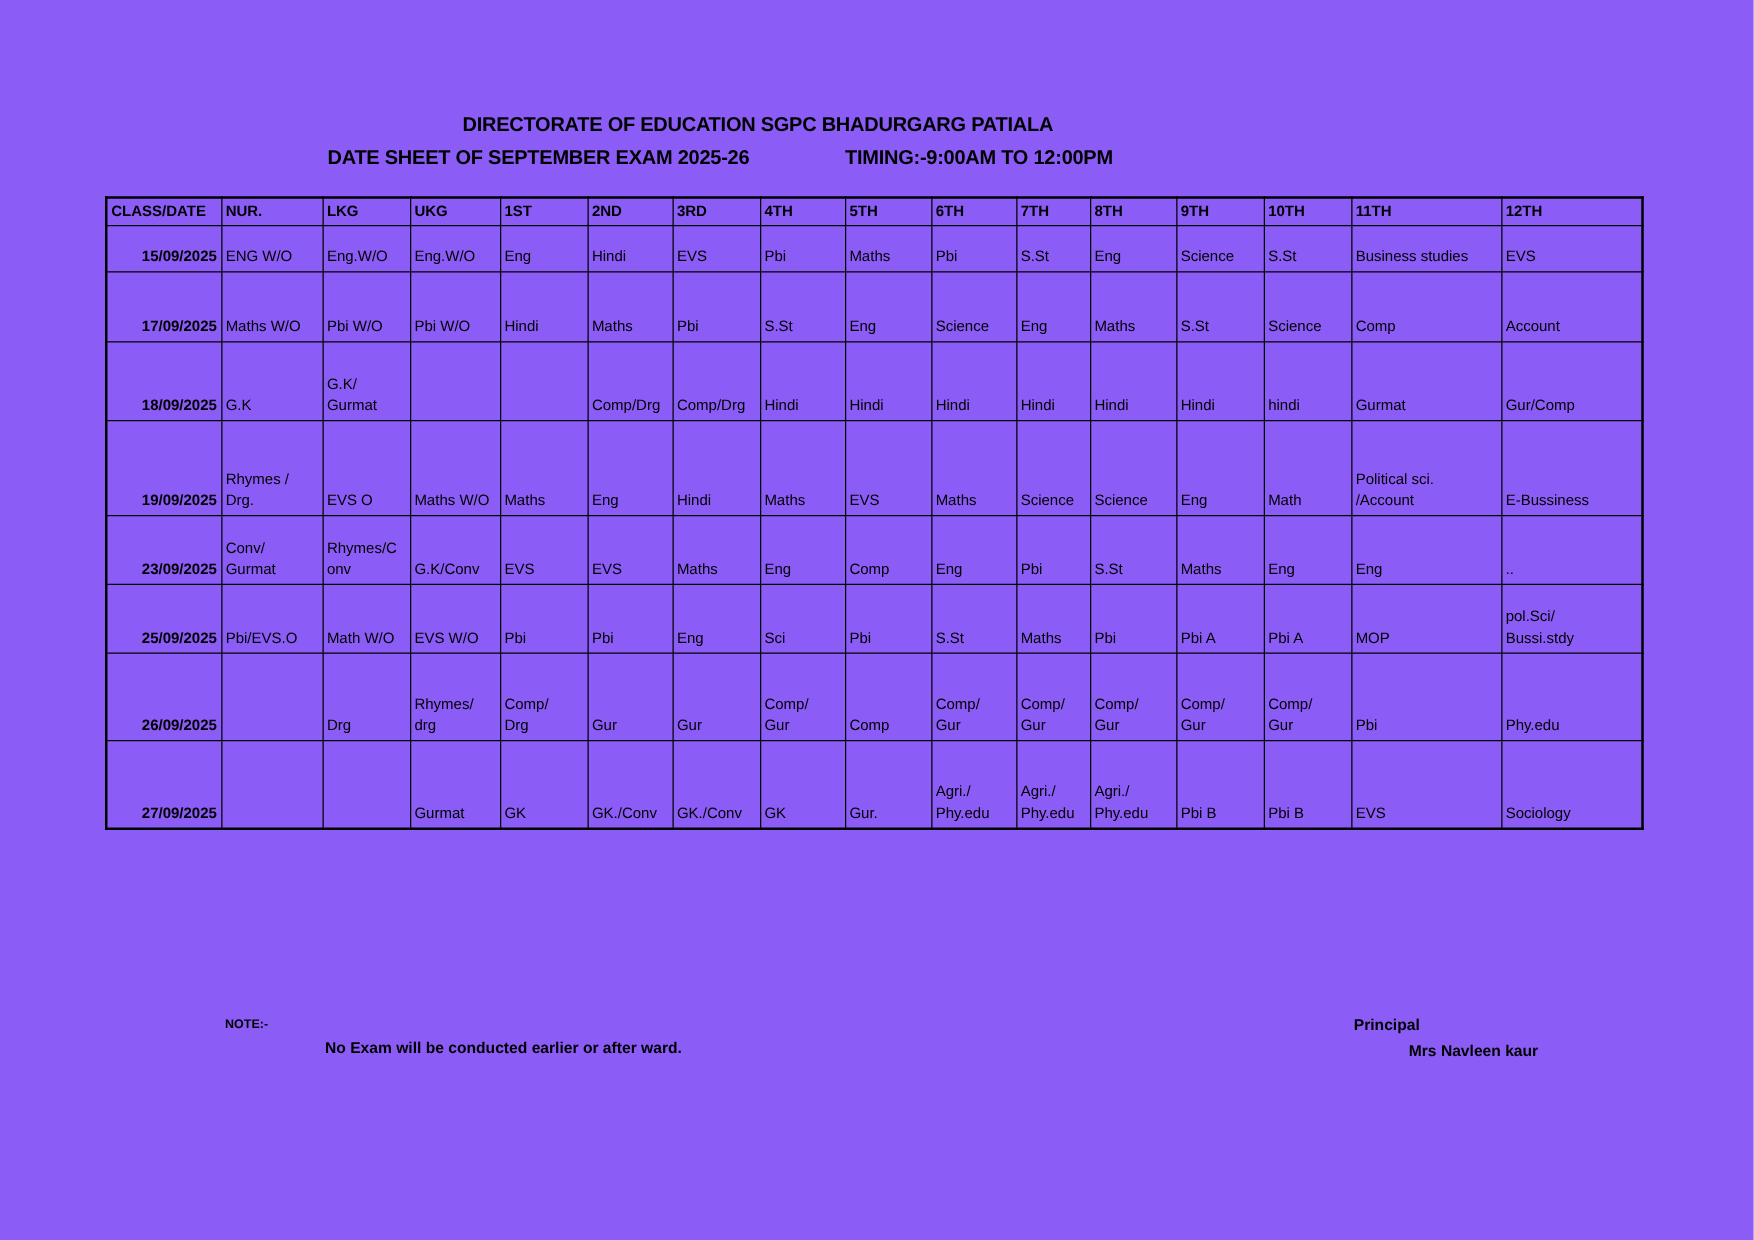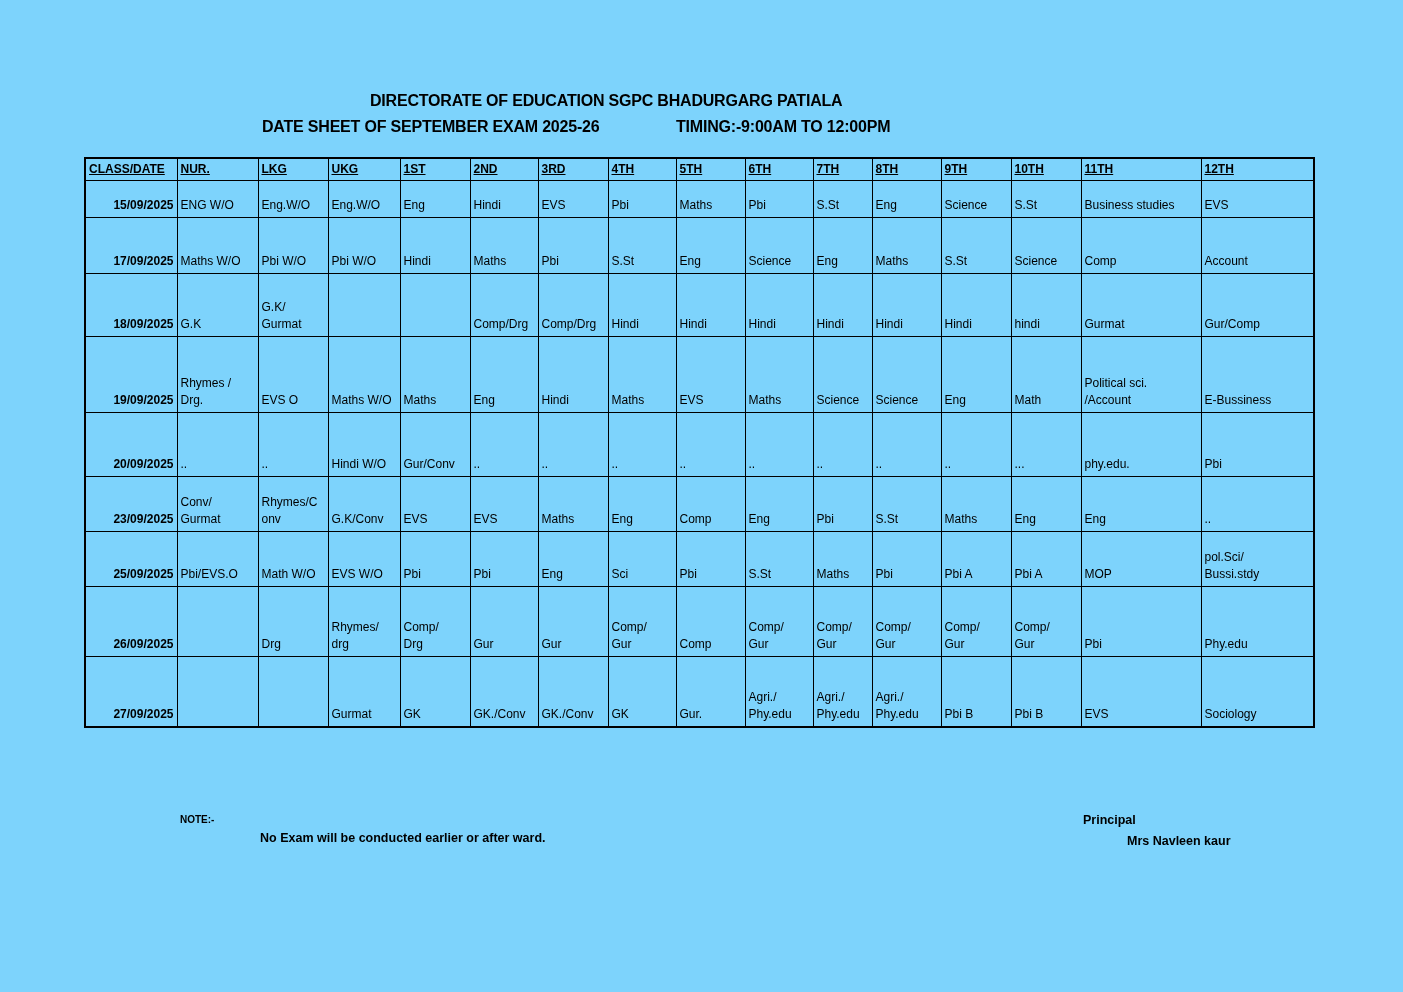--- a/index.html
+++ b/index.html
@@ -1,20 +1,20 @@
 <!DOCTYPE html>
 <html><head>
 <meta charset="utf-8">
 <style>
   html, body { margin: 0; padding: 0; background: #ffffff; }
   .page {
     position: relative;
     width: 1403px;
     height: 992px;
-    background: #7dd3fc;
+    background: #8b5cf6;
     color: #000000;
     font-family: "Liberation Sans", sans-serif;
     overflow: hidden;
   }
   .doc-title {
     position: absolute;
     left: 370px;
     top: 92px;
     font-size: 16px;
     font-weight: bold;
@@ -122,21 +122,21 @@
         <col style="width: 69px;">
         <col style="width: 68px;">
         <col style="width: 59px;">
         <col style="width: 69px;">
         <col style="width: 70px;">
         <col style="width: 70px;">
         <col style="width: 120px;">
         <col style="width: 113px;">
       </colgroup>
     <thead>
-      <tr style="height: 21px; text-decoration: underline;">
+      <tr style="height: 21px;">
           <th>CLASS/DATE</th>
           <th>NUR.</th>
           <th>LKG</th>
           <th>UKG</th>
           <th>1ST</th>
           <th>2ND</th>
           <th>3RD</th>
           <th>4TH</th>
           <th>5TH</th>
           <th>6TH</th>
@@ -217,38 +217,20 @@
           <td>EVS</td>
           <td>Maths</td>
           <td>Science</td>
           <td>Science</td>
           <td>Eng</td>
           <td>Math</td>
           <td>Political sci.
 /Account</td>
           <td>E-Bussiness</td>
         </tr>
-        <tr style="height: 64px;">
-          <td class="date-cell">20/09/2025</td>
-          <td>..</td>
-          <td>..</td>
-          <td>Hindi W/O</td>
-          <td>Gur/Conv</td>
-          <td>..</td>
-          <td>..</td>
-          <td>..</td>
-          <td>..</td>
-          <td>..</td>
-          <td>..</td>
-          <td>..</td>
-          <td>..</td>
-          <td>...</td>
-          <td>phy.edu.</td>
-          <td>Pbi</td>
-        </tr>
         <tr style="height: 55px;">
           <td class="date-cell">23/09/2025</td>
           <td>Conv/
 Gurmat</td>
           <td>Rhymes/C
 onv</td>
           <td>G.K/Conv</td>
           <td>EVS</td>
           <td>EVS</td>
           <td>Maths</td>

